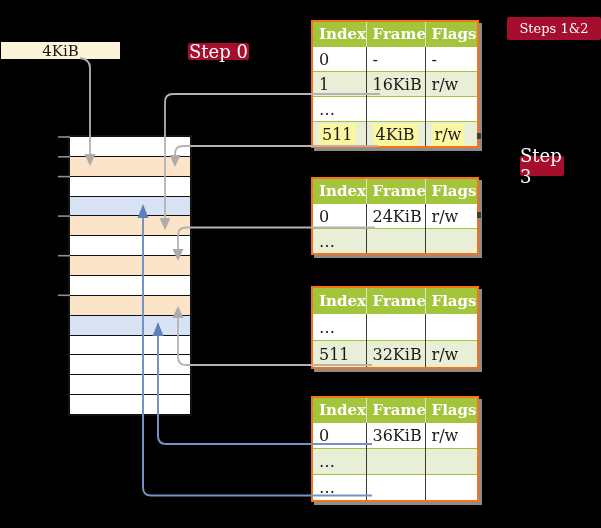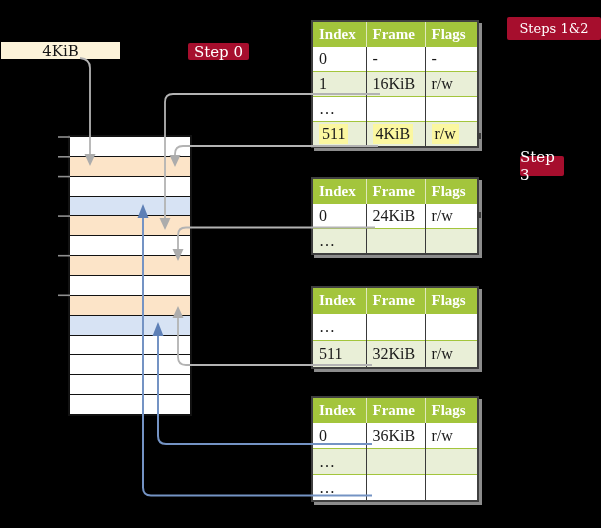--- a/index.html
+++ b/index.html
@@ -6,37 +6,37 @@
   #canvas{position:relative;width:601px;height:528px;background:#000;
           font-family:"DejaVu Serif","Liberation Serif",serif;overflow:hidden;}
 
   
   .legend{position:absolute;left:1px;top:42px;width:119px;height:17px;
           background:#FCF3D9;color:#141414;display:flex;align-items:center;
           justify-content:center;font-size:15px;}
 
   
   .steplabel{position:absolute;background:#A60E2D;color:#FFFFFF;display:flex;
-             align-items:center;justify-content:center;font-size:15px;border-radius:2px;}
+             align-items:center;justify-content:center;font-size:18px;border-radius:2px;}
   #step0  {left:188px;top:43px;width:61px;height:17px;}
   #steps12{left:507px;top:17px;width:94px;height:23px;font-size:13px;}
   #step3  {left:520px;top:156px;width:44px;height:20px;}
   #step4  {left:513px;top:263px;width:70px;height:22px;font-size:16px;}
 
   
   .mcol{position:absolute;left:68px;top:135px;width:124px;height:281px;
         box-sizing:border-box;border:2px solid #121212;background:#FFF;
         display:flex;flex-direction:column;}
   .mrow{flex:1;border-top:1px solid #121212;}
   .mrow:first-child{border-top:0;}
 
   
   .pt{position:absolute;left:311px;box-shadow:3px 3px 0 #8C8C8C;background:#FFF;}
   .pt table{border-collapse:collapse;table-layout:fixed;width:166px;
-            border:2px solid #404040;font-size:16px;font-family:Liberation Serif, serif;}
+            border:2px solid #f97316;font-size:16px;}
   .pt th{background:#A3C53C;color:#FFF;text-align:left;padding:0 0 0 6px;
          height:24px;border-left:1px solid #DFE8BC;font-weight:bold;font-size:15px;}
   .pt th:first-child{border-left:0;}
   .pt td{height:24px;padding:0 0 0 6px;border-top:1px solid #A3C53C;
          border-left:1px solid #3A3A3A;color:#1A1A1A;background:#FFF;
          white-space:nowrap;overflow:hidden;}
   .pt td:first-child{border-left:0;}
   .pt tbody tr:nth-child(even) td{background:#E9EFD7;}
   #pt1{top:20px;} #pt2{top:177px;} #pt3{top:286px;} #pt4{top:396px;}
   #pt3 th{height:25px;} #pt3 td{height:26px;}

